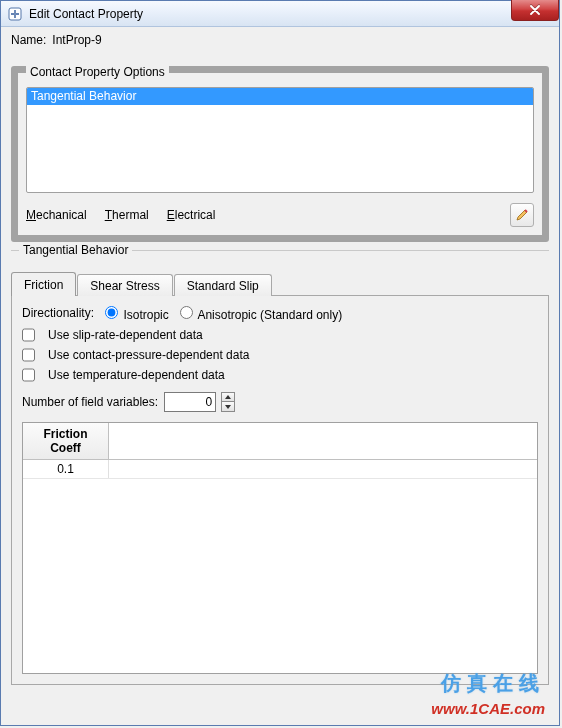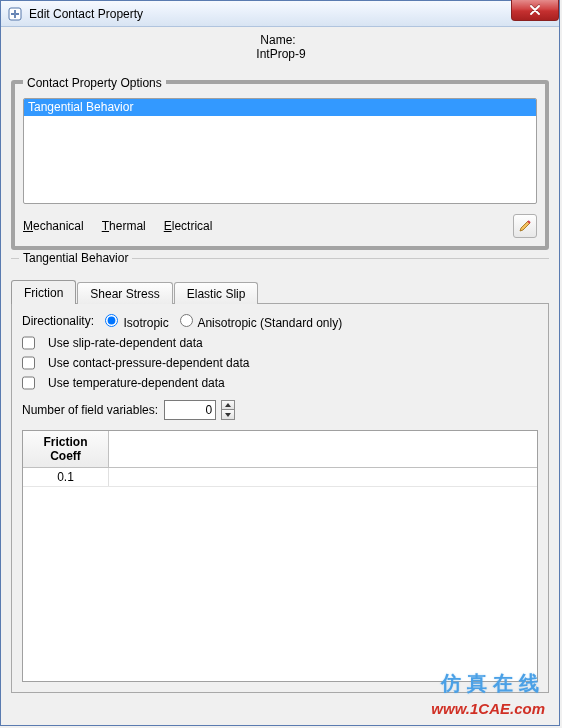--- a/index.html
+++ b/index.html
@@ -39,25 +39,25 @@
     border: 1px solid #8a2020;
     border-top: none;
     border-bottom-left-radius: 4px;
     border-bottom-right-radius: 4px;
     display: flex; align-items: center; justify-content: center;
     color: #fff;
     cursor: default;
   }
   .close-btn svg { filter: drop-shadow(0 -1px 0 rgba(0,0,0,0.3)); }
   .body { padding: 6px 10px 10px 10px; }
-  .row-name { display: flex; align-items: center; margin-bottom: 19px; flex-direction: column; }
+  .row-name { display: flex; align-items: flex-start; margin-bottom: 19px; }
   .lbl-name { margin-right: 4px; }
   .val-name { margin-left: 2px; }
   .groupbox {
-    border: 4px solid #a3a3a3;
+    border: 7px solid #a3a3a3;
     border-radius: 3px;
     position: relative;
     padding: 8px 8px 8px 8px;
     margin-top: 6px;
   }
   .groupbox-title {
     position: absolute; top: -8px; left: 8px;
     background: #f0f0f0;
     padding: 0 4px;
   }
@@ -260,21 +260,21 @@
 
     <div class="section-head">
       <span>Tangential Behavior</span>
     </div>
 
 
     <div class="tabs">
       <div class="tab-strip">
         <div class="tab active">Friction</div>
         <div class="tab">Shear Stress</div>
-        <div class="tab">Elastic Slip</div>
+        <div class="tab">Standard Slip</div>
       </div>
       <div class="tab-panel">
 
         <div class="opt-row">
           <span>Directionality:</span>
           <label>
             <input type="radio" name="dir" checked="" style="">
             <span>Isotropic</span>
           </label>
           <label>

